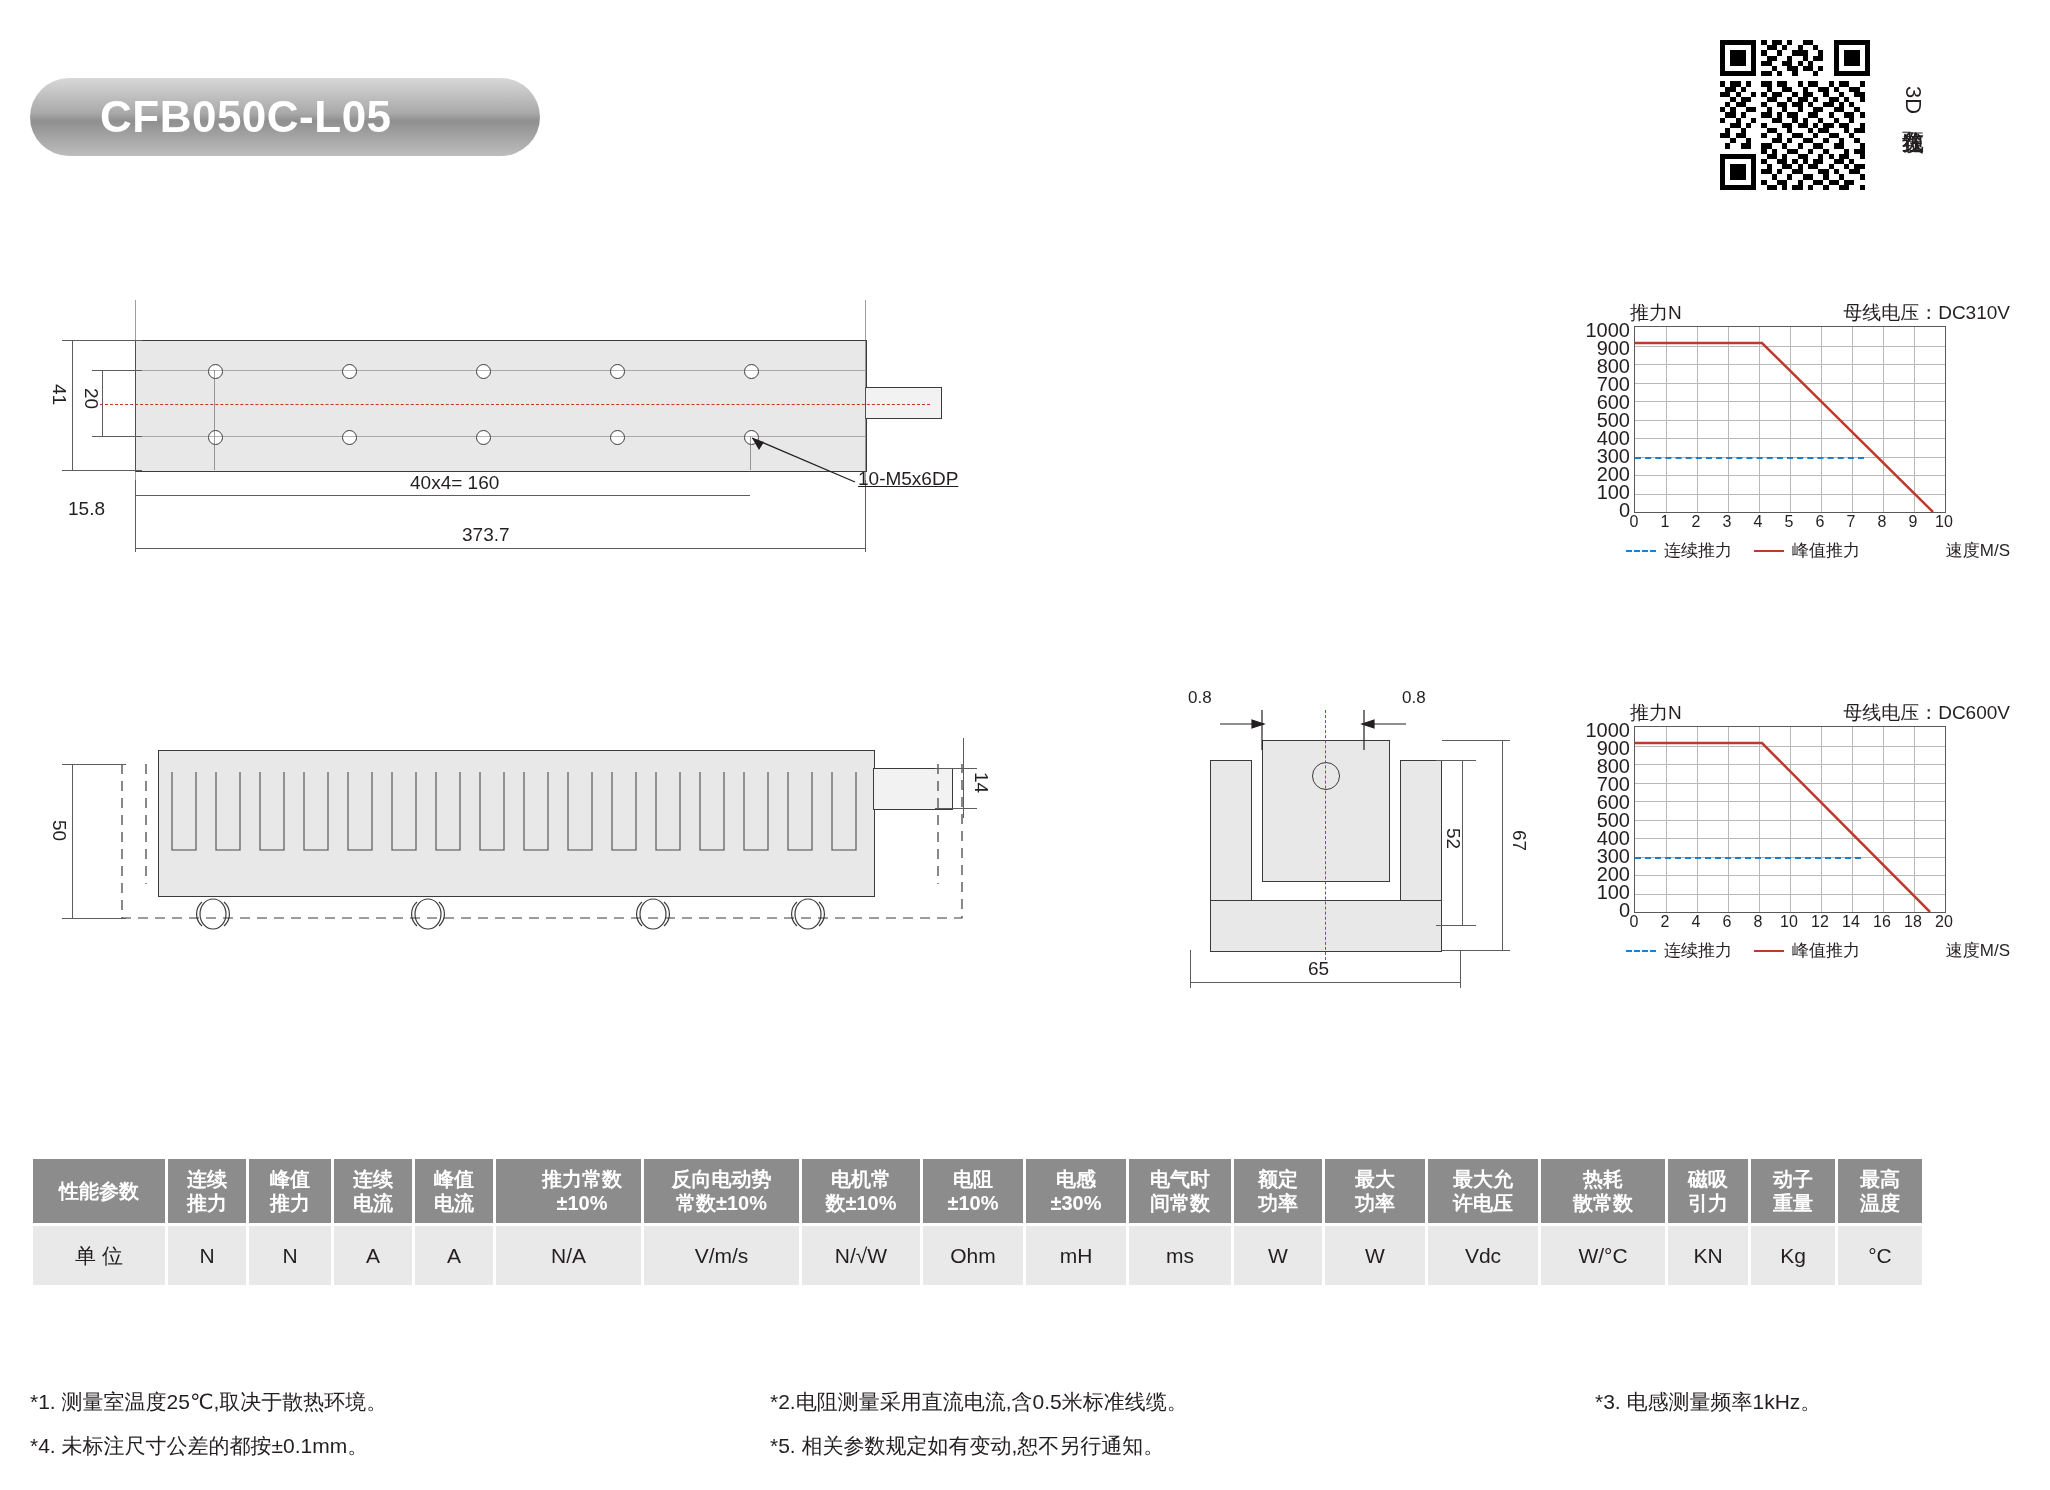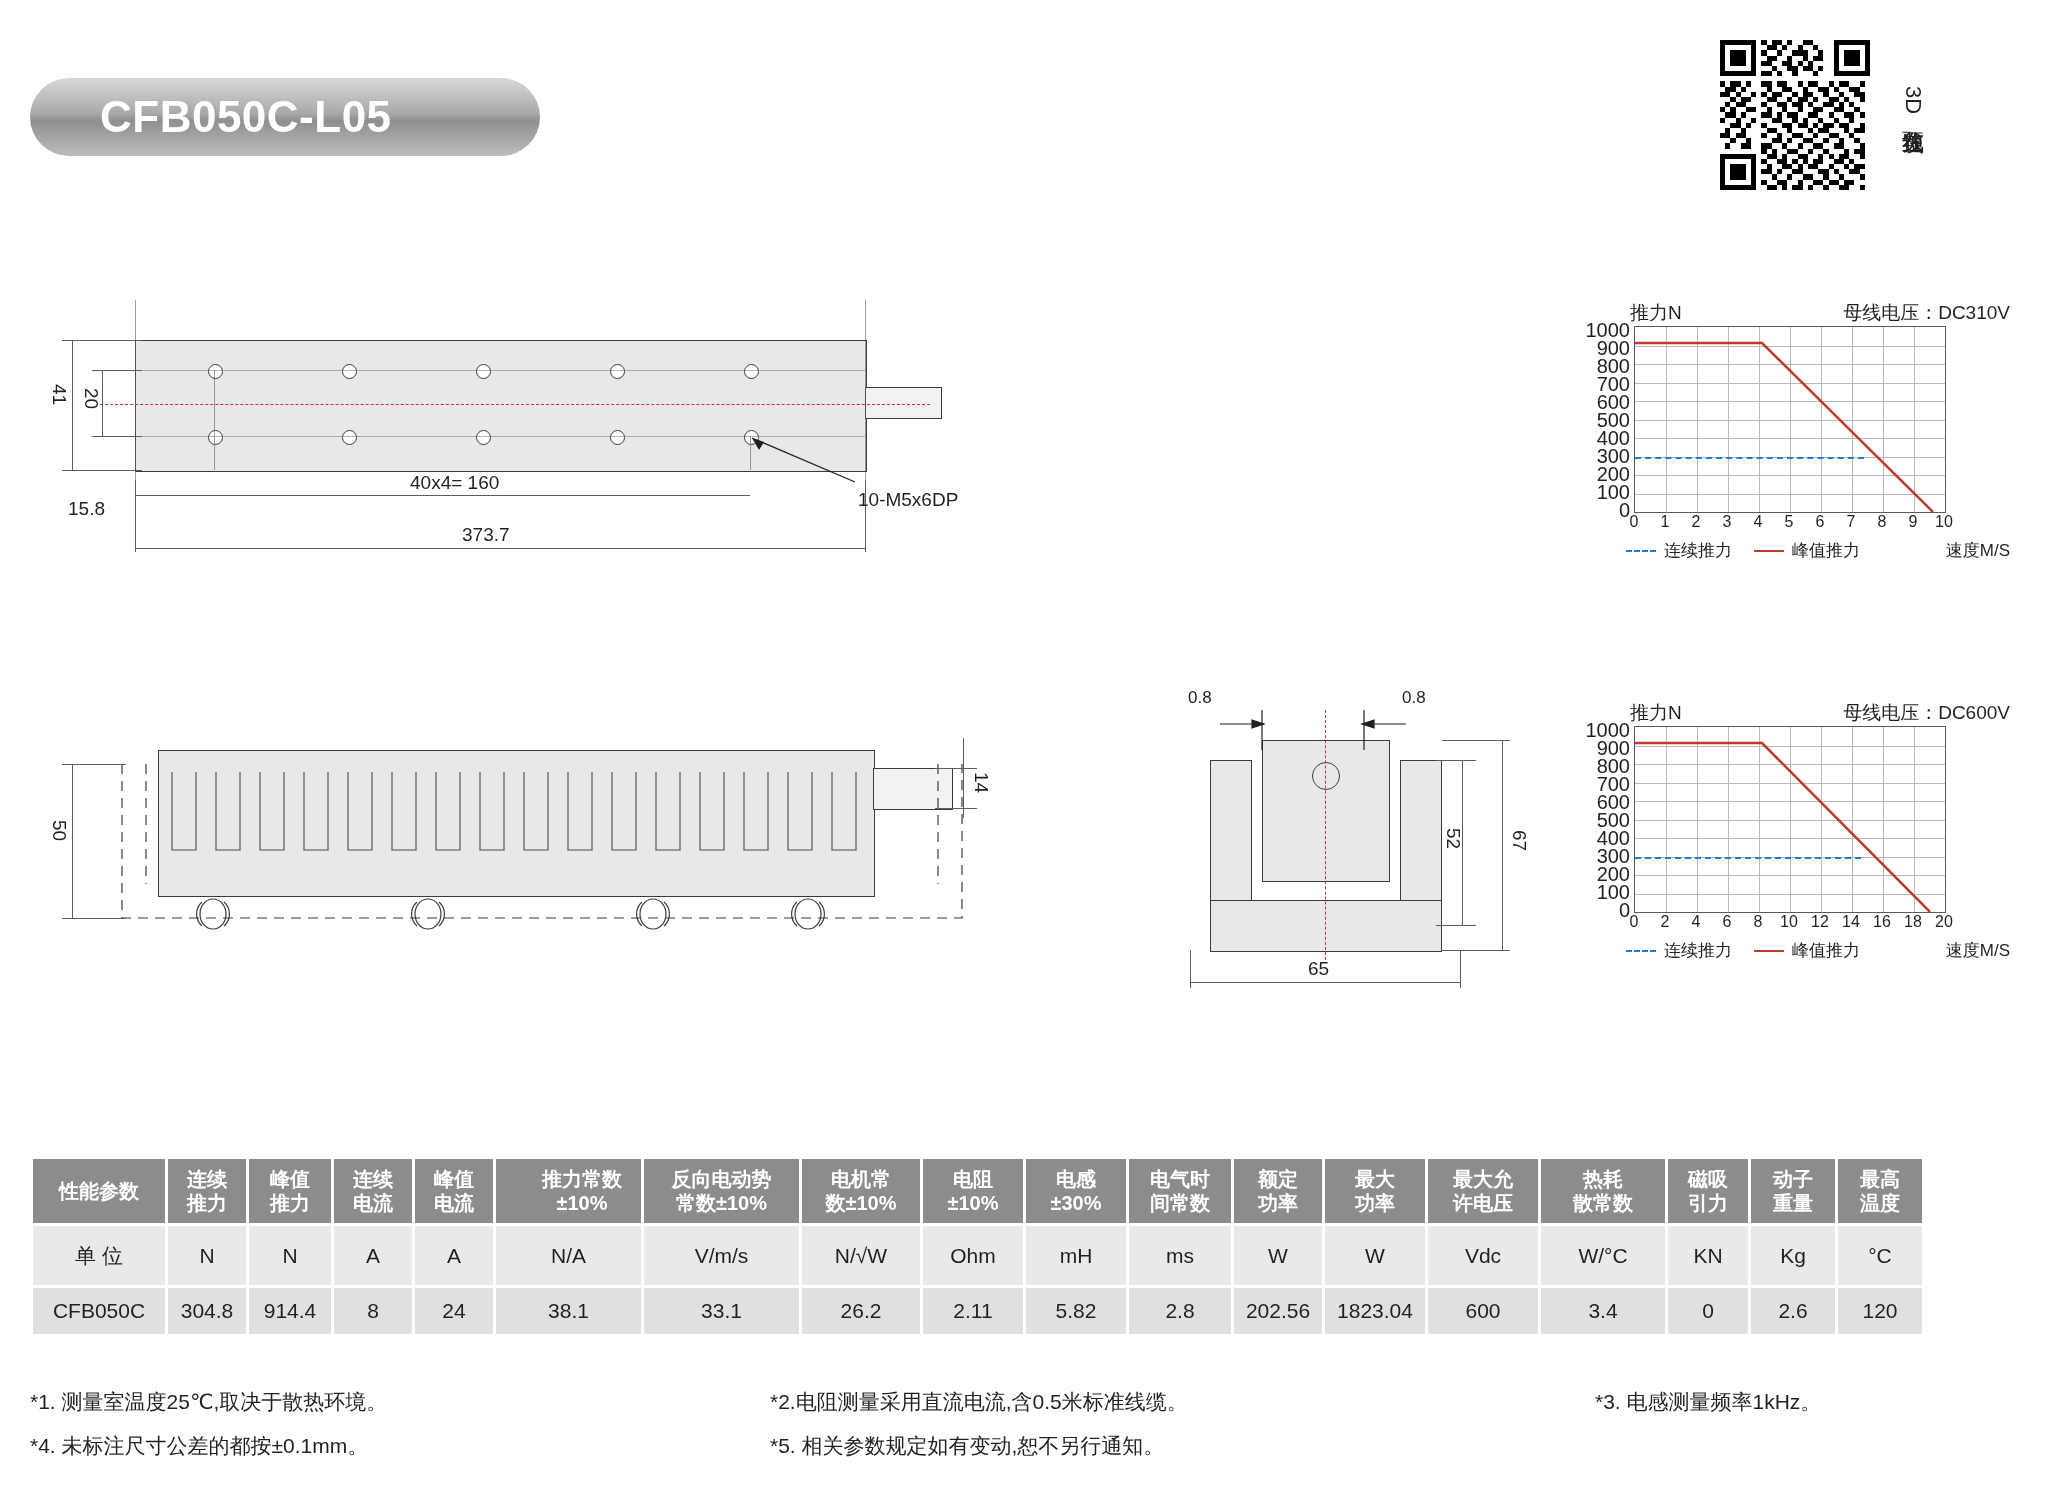--- a/index.html
+++ b/index.html
@@ -357,21 +357,21 @@
 
   <div class="line hline thin" style="left:105px;top:228px;width:730px;"></div>
   <div class="line vline thin" style="left:105px;top:160px;height:72px;"></div>
   <div class="line vline thin" style="left:835px;top:160px;height:72px;"></div>
   <div class="dim abs" style="left:432px;top:204px;">373.7</div>
 
   <svg class="abs" style="left:700px;top:100px;" width="200" height="80">
     <line x1="22" y1="18" x2="125" y2="62" stroke="#231f20" stroke-width="1.2"></line>
     <polygon points="22,18 34,22 29,30" fill="#231f20"></polygon>
   </svg>
-  <div class="dim abs" style="left:828px;top:169px;">10-M5x6DP</div>
+  <div class="dim abs" style="left:828px;top:148px;text-decoration:underline;">10-M5x6DP</div>
 </div>
 
 <div class="abs" id="side-view" style="left:30px;top:720px;width:1000px;height:290px;">
   <div class="body-fill" style="left:128px;top:30px;width:715px;height:145px;"></div>
   <div class="body-fill" style="left:843px;top:48px;width:78px;height:40px;background:#f2f2f2;"></div>
 
   <svg class="abs" style="left:128px;top:52px;" width="715" height="120">
     <g stroke="#4a4a4a" stroke-width="1.1" fill="none">
       <path d="M14 0 v78 h24 v-78"></path>
         <path d="M58 0 v78 h24 v-78"></path>
@@ -642,40 +642,20 @@
           <td>mH</td>
           <td>ms</td>
           <td>W</td>
           <td>W</td>
           <td>Vdc</td>
           <td>W/°C</td>
           <td>KN</td>
           <td>Kg</td>
           <td>°C</td>
         </tr>
-      <tr class="val" id="row-val">
-          <td>CFB050C</td>
-          <td>304.8</td>
-          <td>914.4</td>
-          <td>8</td>
-          <td>24</td>
-          <td>38.1</td>
-          <td>33.1</td>
-          <td>26.2</td>
-          <td>2.11</td>
-          <td>5.82</td>
-          <td>2.8</td>
-          <td>202.56</td>
-          <td>1823.04</td>
-          <td>600</td>
-          <td>3.4</td>
-          <td>0</td>
-          <td>2.6</td>
-          <td>120</td>
-        </tr>
     </tbody>
   </table>
 </div>
 
 <div class="notes" style="left:30px;top:1388px;">*1. 测量室温度25℃,取决于散热环境。</div>
 <div class="notes" style="left:770px;top:1388px;">*2.电阻测量采用直流电流,含0.5米标准线缆。</div>
 <div class="notes" style="left:1595px;top:1388px;">*3. 电感测量频率1kHz。</div>
 <div class="notes" style="left:30px;top:1432px;">*4. 未标注尺寸公差的都按±0.1mm。</div>
 <div class="notes" style="left:770px;top:1432px;">*5. 相关参数规定如有变动,恕不另行通知。</div>
 

